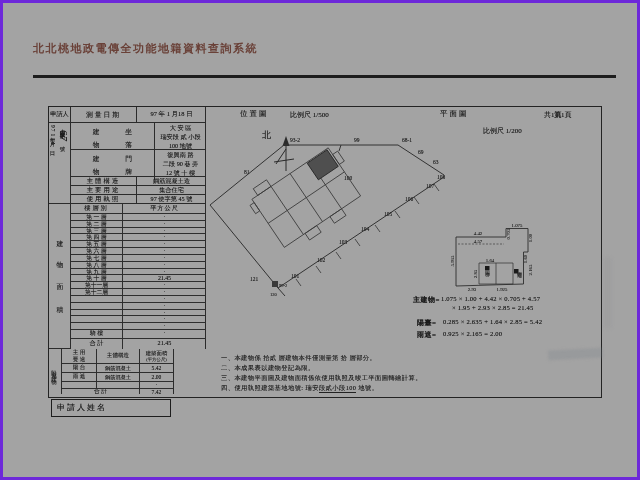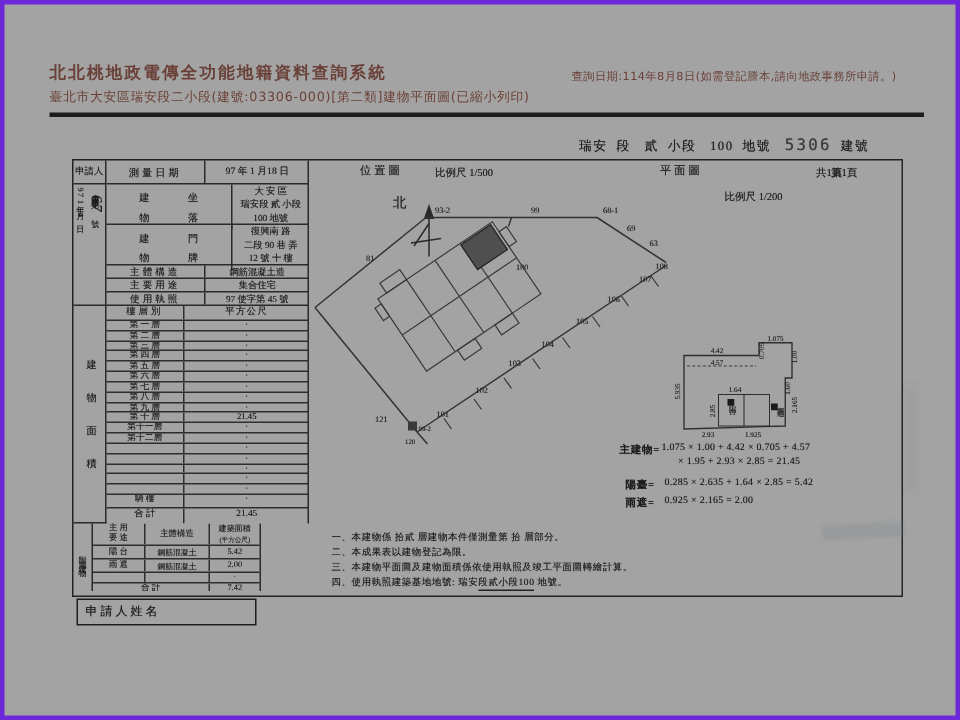--- a/index.html
+++ b/index.html
@@ -46,30 +46,22 @@
   .smudge1{left:545px;top:346px;width:55px;height:10px;background:rgba(120,126,136,.26);filter:blur(1.5px);transform:rotate(-3deg);}
   .smudge2{left:601px;top:255px;width:7px;height:70px;background:rgba(128,128,138,.14);filter:blur(2px);}
   svg text{font-family:"Liberation Serif","DejaVu Serif",serif;fill:#232323;}
 </style>
 </head>
 <body>
 
 <div class="page">
 
   <div class="abs sys sys-title">北北桃地政電傳全功能地籍資料查詢系統</div>
-  <div class="abs sys sys-date">查詢日期:114年8月8日(如需登記謄本,請向地政事務所申請。)</div>
-  <div class="abs sys sys-sub">臺北市大安區瑞安段二小段(建號:03306-000)[第二類]建物平面圖(已縮小列印)</div>
   <div class="abs rule"></div>
 
-  <div class="abs scan doc-ref">
-    <span>瑞安</span><span>段</span>
-    <span>貳</span><span>小段</span>
-    <span>100</span><span>地號</span>
-    <span class="ocr">5306</span><span>建號</span>
-  </div>
 
   <div class="abs scan" style="left:237px;top:106px;font-size:7.5px;letter-spacing:2px;">位置圖</div>
   <div class="abs scan" style="left:287px;top:107px;font-size:7px;text-align:right;">比例尺 1/500</div>
   <div class="abs scan" style="left:437px;top:106px;font-size:7.5px;letter-spacing:2px;">平面圖</div>
   <div class="abs scan" style="left:480px;top:123px;font-size:7px;">比例尺 1/200</div>
   <div class="abs scan" style="left:541px;top:107px;font-size:7px;">共1頁</div>
   <div class="abs scan" style="left:551px;top:107px;font-size:7px;">第1頁</div>
 
   <div class="abs form scan">
 

